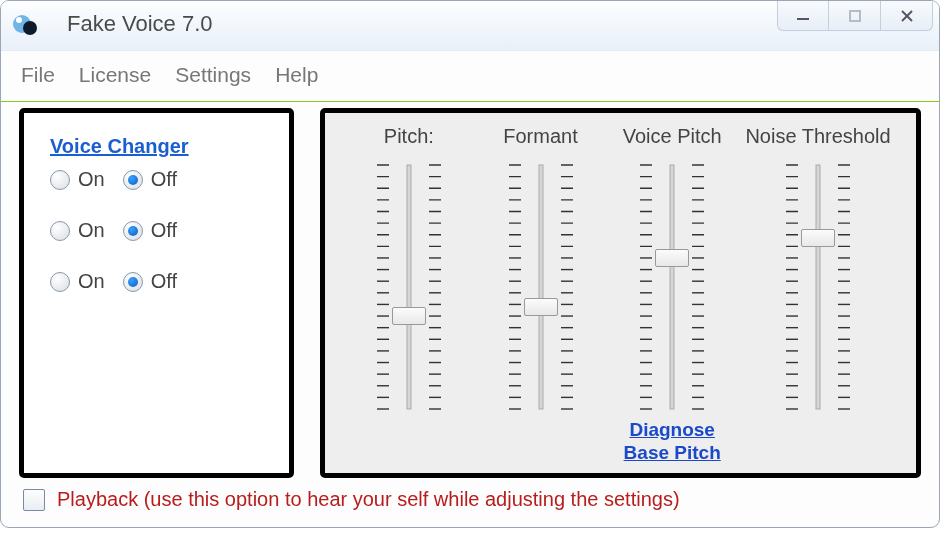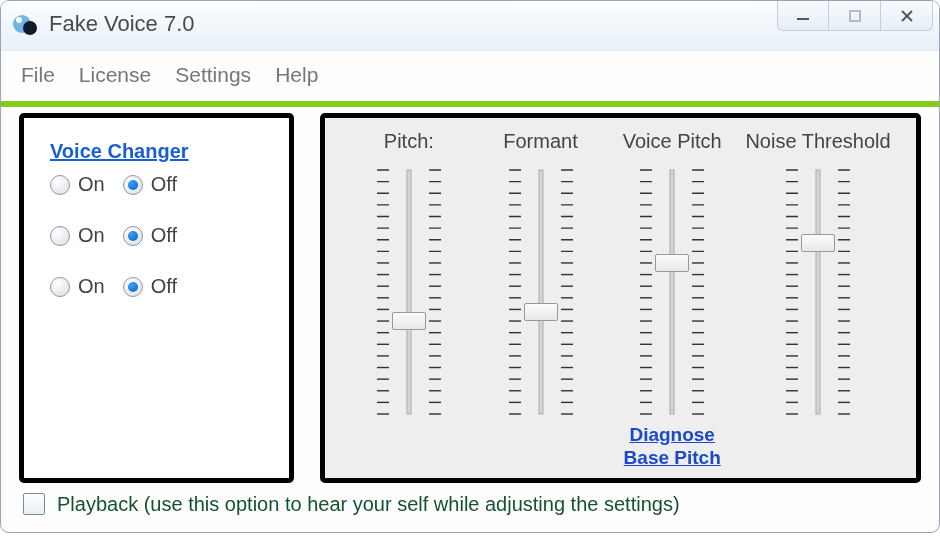--- a/index.html
+++ b/index.html
@@ -23,21 +23,21 @@
   
   .titlebar {
     display: flex;
     align-items: flex-start;
     height: 50px;
     background: linear-gradient(#fdfefe, #f0f5fb 60%, #e9f0f8);
     border-bottom: 1px solid #e4eaf2;
     position: relative;
   }
   .titlebar .left {
-    display:flex; align-items:center; padding: 10px 12px; gap: 10px;
+    display:flex; align-items:center; padding: 10px 12px; gap: 28px;
   }
   .app-icon {
     width: 26px; height: 26px; position: relative;
   }
   .app-icon .blob1 { position:absolute; width:18px;height:18px;border-radius:50%; background:#6fb5e8; left:0; top:4px;}
   .app-icon .blob2 { position:absolute; width:14px;height:14px;border-radius:50%; background:#0f1a2a; left:10px; top:10px;}
   .app-icon .dot { position:absolute; width:6px;height:6px;border-radius:50%; background:#fff; left:3px; top:6px;}
   .title-text { font-size: 22px; color:#4a4a4a; }
   .window-controls {
     position:absolute; right: 6px; top: 0;
@@ -56,21 +56,21 @@
   .win-btn:last-child { border-bottom-right-radius:6px; }
   .win-btn.disabled { color:#b6bcc6; }
   .win-btn svg { stroke: currentColor; }
 
   
   .menubar {
     display:flex; gap: 24px;
     padding: 12px 20px 14px;
     font-size: 21px;
     color:#777;
-    border-bottom: 6px solid #84cc16;
+    border-bottom: 1px solid #84cc16;
   }
   .menuitem { cursor: default; }
 
   
   .content {
     display:flex; gap: 26px;
     padding: 6px 18px 4px 18px;
   }
   .panel {
     border: 5px solid #000;
@@ -134,22 +134,22 @@
     color:#1a49c9; text-decoration:underline; font-size:19px;
     text-align:center; line-height:1.2; margin-top:2px;
     height: 46px;
     font-weight: bold;
   }
   .slink-spacer { height:46px; }
 
   
   .bottom {
     padding: 6px 22px 16px;
-    display:flex; align-items:flex-start; gap:12px;
-    font-size:20px; color:#14532d;
+    display:flex; align-items:flex-end; gap:12px;
+    font-size:20px; color:#b91c1c;
   }
   .cb {
     width:22px;height:22px;
     border:1px solid #7a8aa0;
     background: linear-gradient(#fdfdfd,#e9eef5);
     border-radius:2px;
   }
 </style>
 </head>
 <body>

